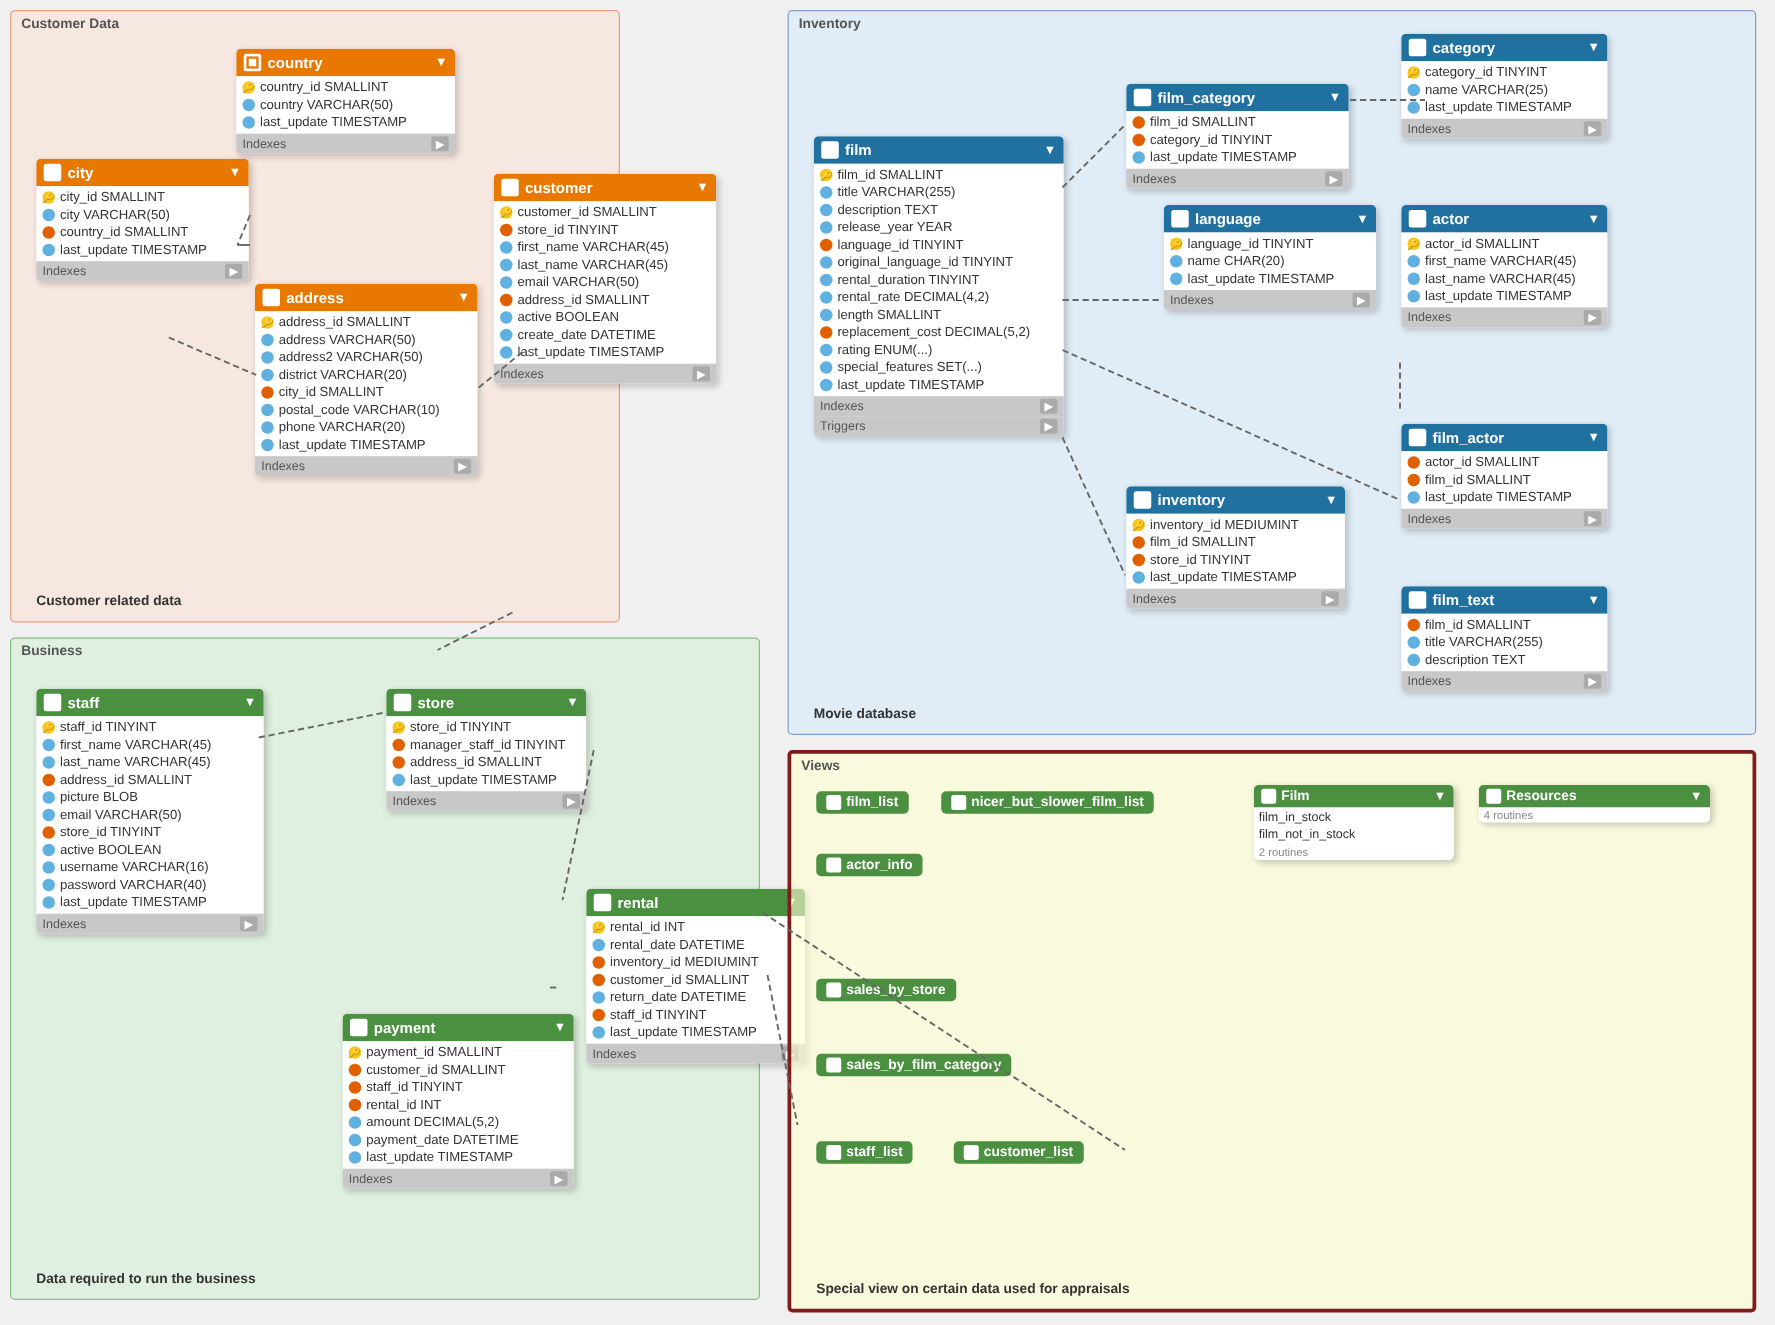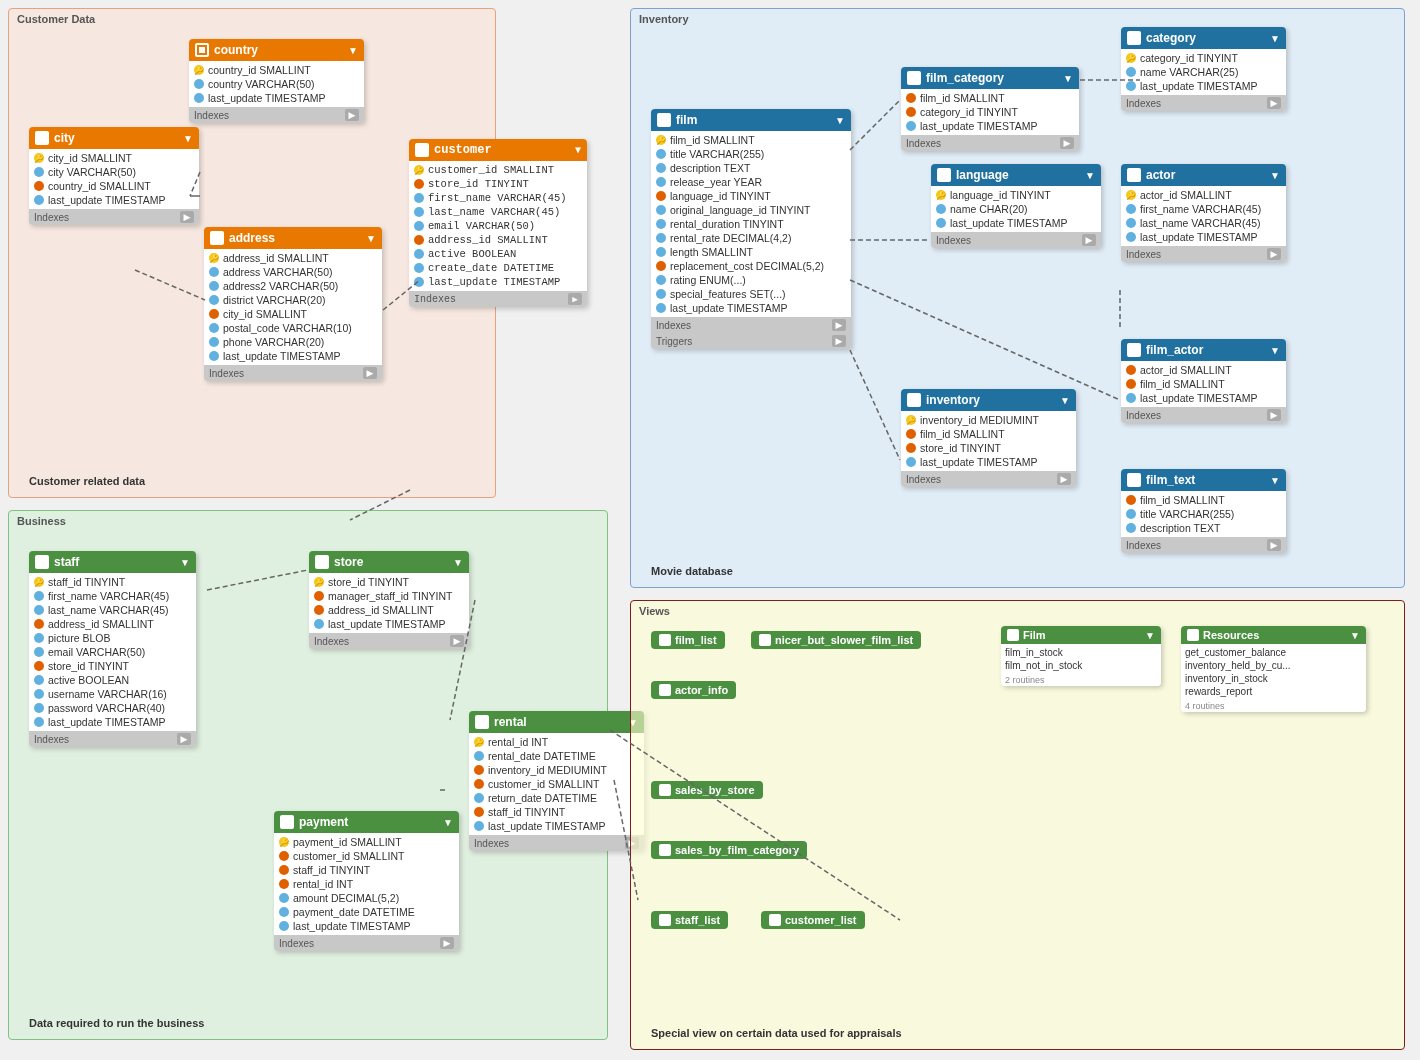--- a/index.html
+++ b/index.html
@@ -48,21 +48,21 @@
       width: 775px; height: 580px;
       background: rgba(200, 230, 255, 0.4);
       border: 1px solid #80a0d0;
     }
 
     
     .views-section {
       left: 630px; top: 600px;
       width: 775px; height: 450px;
       background: rgba(255, 255, 210, 0.6);
-      border: 1px solid #7f1d1d;
+      border: 3px solid #7f1d1d;
     }
 
     
     .db-table {
       position: absolute;
       border-radius: 4px;
       overflow: hidden;
       box-shadow: 2px 2px 5px rgba(0,0,0,0.2);
       min-width: 160px;
     }
@@ -352,21 +352,21 @@
           <span class="row-icon icon-nullable"></span>
           <span>last_update TIMESTAMP</span>
         </div>
     </div>
     <div class="table-footer">
       <span>Indexes</span>
       <span class="arrow-btn">▶</span>
     </div>
   </div>
 
-  <div class="db-table" style="left:400px; top:130px; width:178px;font-family:Liberation Mono, monospace;">
+  <div class="db-table" style="left:386px; top:130px; width:178px;">
     <div class="table-header header-orange">
       <div class="header-left">
         <span class="header-icon"></span>
         <span>customer</span>
       </div>
       <span style="font-size:10px;">▼</span>
     </div>
     <div class="table-body">
       <div class="table-row">
           <span class="row-icon icon-key">🔑</span>
@@ -410,21 +410,21 @@
       <span class="arrow-btn">▶</span>
     </div>
   </div>
 
   <div class="section-label" style="bottom: 10px; left: 20px;">Customer related data</div>
 </div>
 
 <div class="section business-section">
   <div class="section-title">Business</div>
 
-  <div class="db-table" style="left:20px; top:40px; width:167px;">
+  <div class="db-table" style="left:20px; top:40px; width:182px;">
     <div class="table-header header-green">
       <div class="header-left">
         <span class="header-icon"></span>
         <span>staff</span>
       </div>
       <span style="font-size:10px;">▼</span>
     </div>
     <div class="table-body">
       <div class="table-row">
           <span class="row-icon icon-key">🔑</span>
@@ -936,26 +936,20 @@
   </div>
 
   <div class="routine-table" style="left: 550px; top: 25px; width: 185px;">
     <div class="routine-header">
       <div style="display:flex;align-items:center;gap:4px;">
         <span class="view-icon"></span>
         <span>Resources</span>
       </div>
       <span style="font-size:10px;">▼</span>
     </div>
-    <div class="routine-body">
-      <div class="routine-row">get_customer_balance</div>
-      <div class="routine-row">inventory_held_by_cu...</div>
-      <div class="routine-row">inventory_in_stock</div>
-      <div class="routine-row">rewards_report</div>
-    </div>
     <div class="routine-count">4 routines</div>
   </div>
 
   <div class="section-label" style="bottom: 10px; left: 20px;">Special view on certain data used for appraisals</div>
 </div>
 
 <svg class="connectors" xmlns="http://www.w3.org/2000/svg">
 
   <line x1="200" y1="172" x2="190" y2="196" stroke="#666" stroke-width="1.5" stroke-dasharray="5,3"></line>
   <line x1="200" y1="196" x2="190" y2="196" stroke="#666" stroke-width="1.5"></line>

